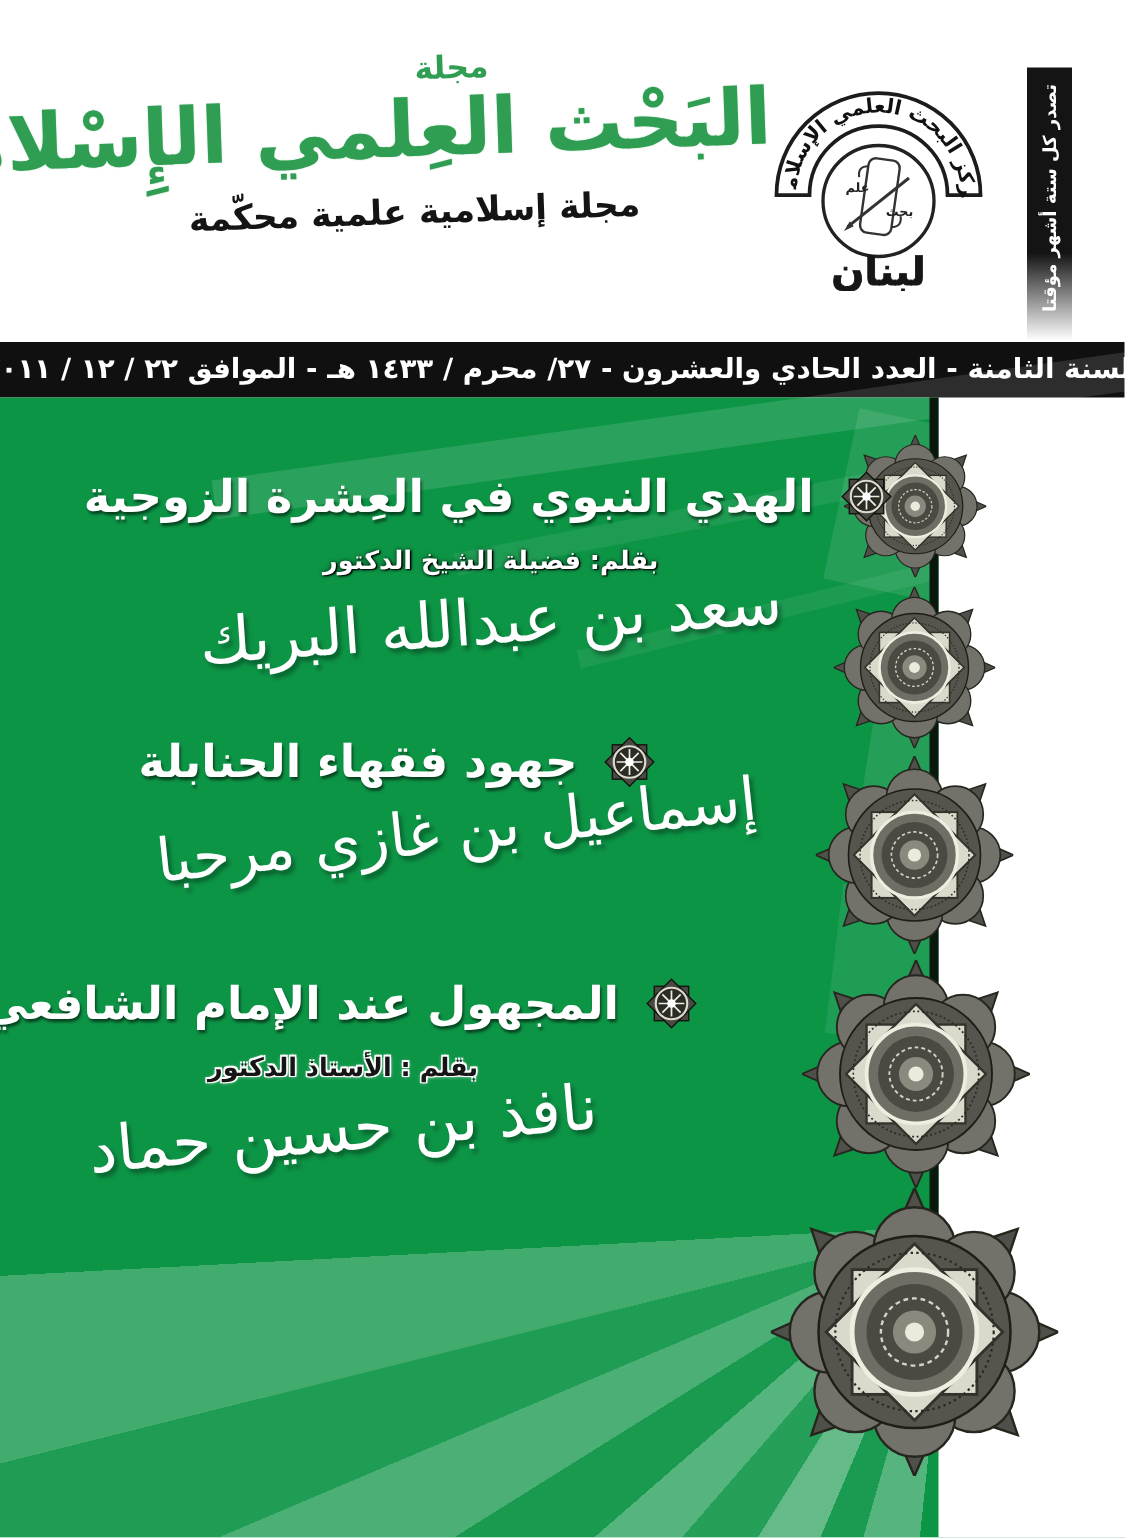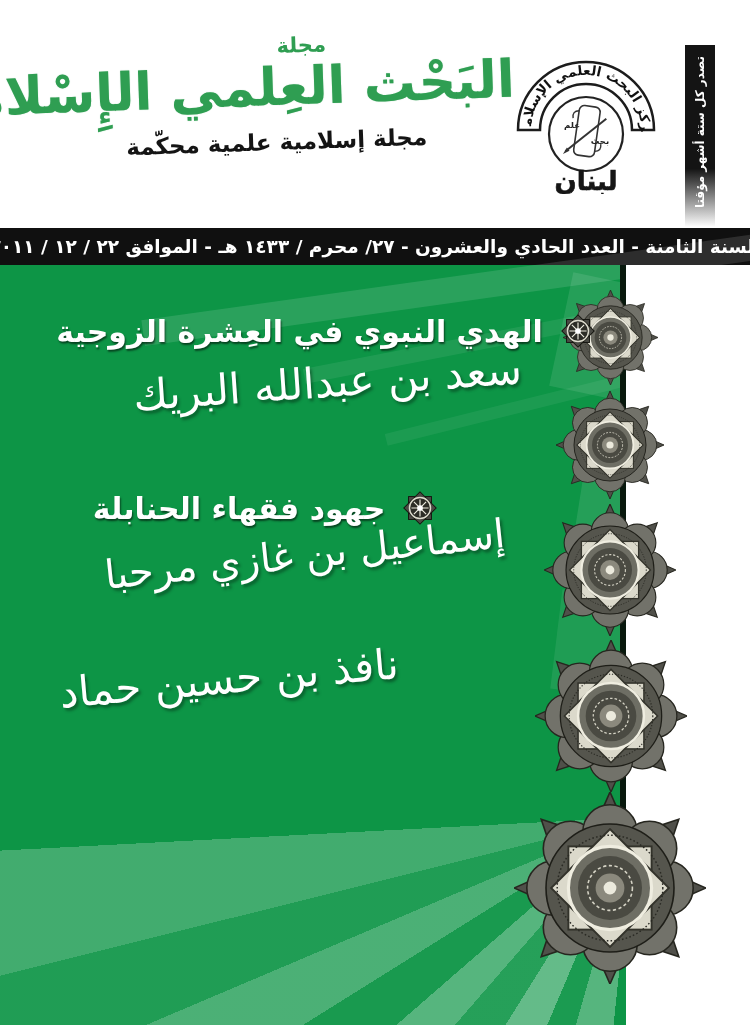--- a/index.html
+++ b/index.html
@@ -201,31 +201,39 @@
         <use href="#medallion"></use>
       </svg>
 
     <section class="article a1">
       <div class="title-row">
         <svg class="bullet">
             <use href="#bullet8"></use>
           </svg>
         <h2 class="article-title">الهدي النبوي في العِشرة الزوجية</h2>
       </div>
+      <div class="byline light">بقلم: فضيلة الشيخ الدكتور</div>
       <div class="author">سعد بن عبدالله البريك</div>
     </section>
 
     <section class="article a2">
       <div class="title-row">
         <svg class="bullet">
             <use href="#bullet8"></use>
           </svg>
         <h2 class="article-title">جهود فقهاء الحنابلة</h2>
       </div>
       <div class="author">إسماعيل بن غازي مرحبا</div>
     </section>
 
     <section class="article a3">
+      <div class="title-row">
+        <svg class="bullet">
+            <use href="#bullet8"></use>
+          </svg>
+        <h2 class="article-title">المجهول عند الإمام الشافعي</h2>
+      </div>
+      <div class="byline dark">بقلم : الأستاذ الدكتور</div>
       <div class="author">نافذ بن حسين حماد</div>
     </section>
 
   </main>
 </div>
 
 </body></html>

